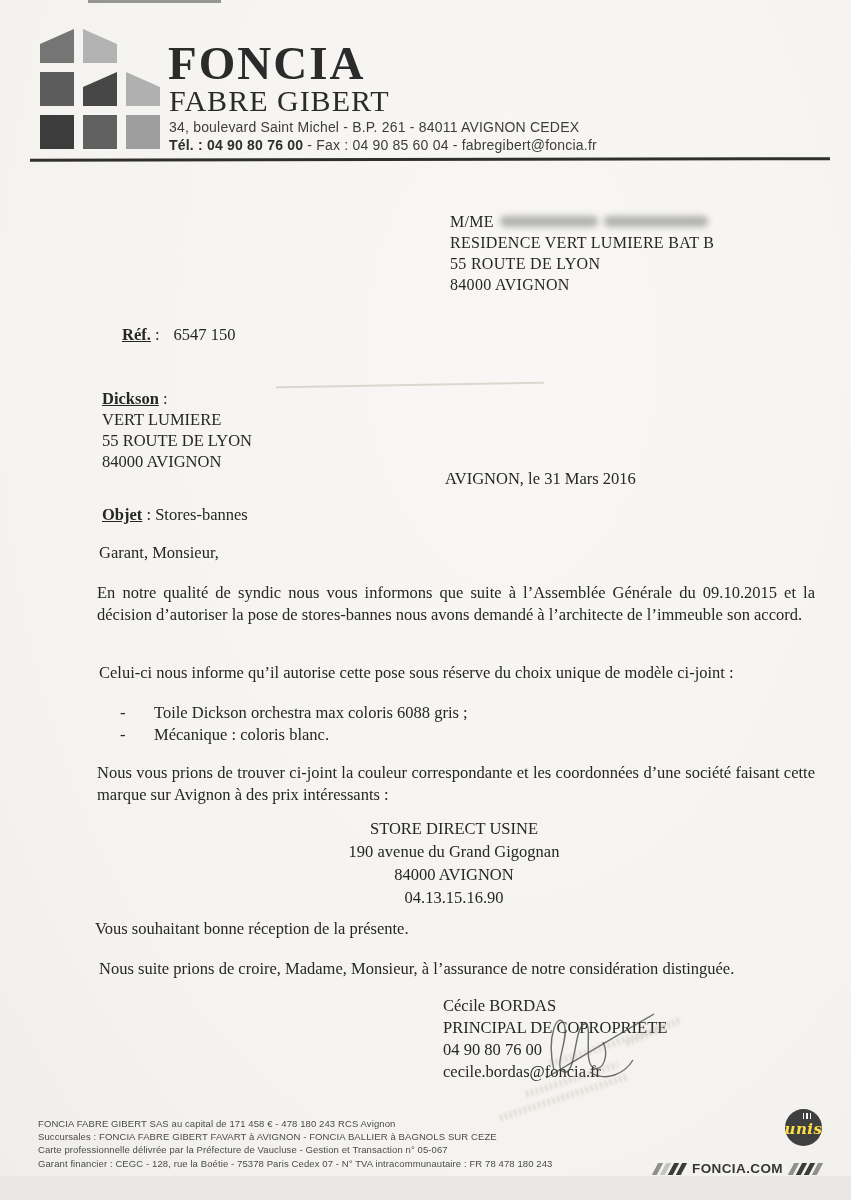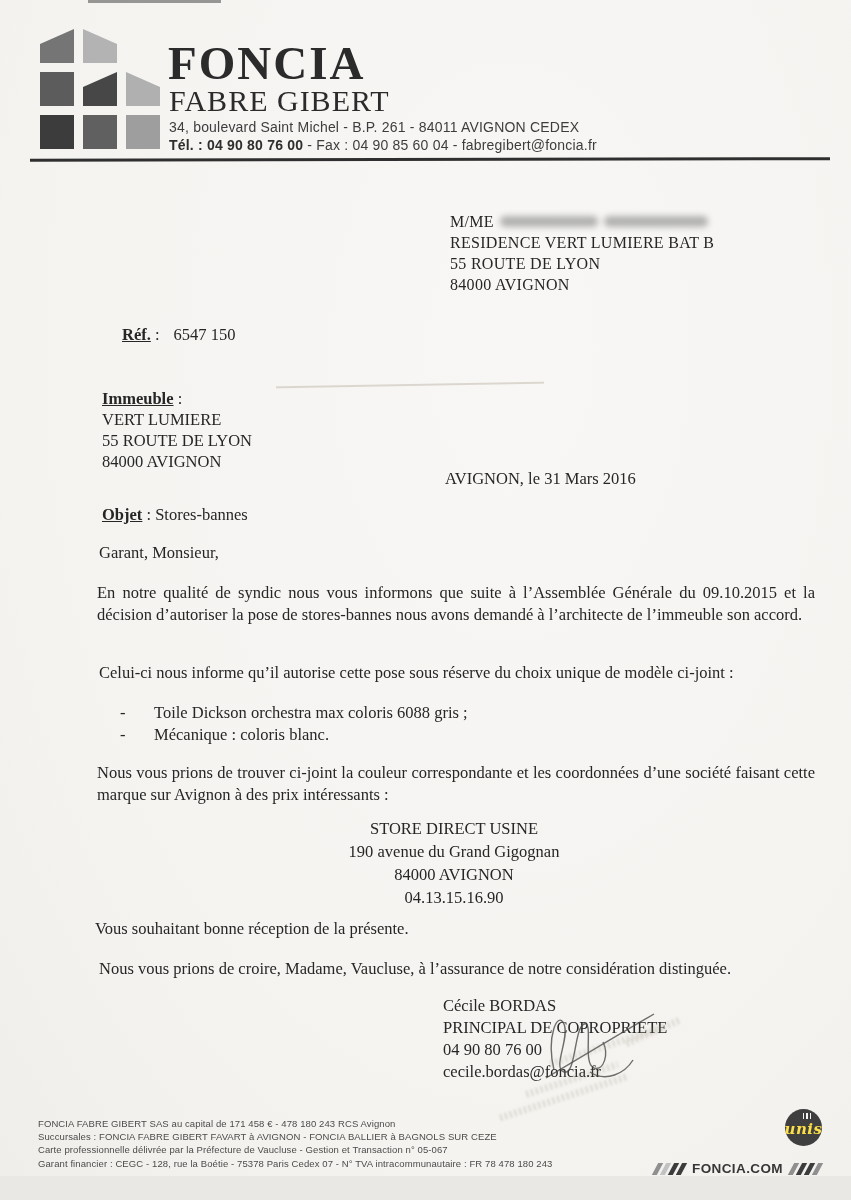--- a/index.html
+++ b/index.html
@@ -100,21 +100,21 @@
     <div>RESIDENCE VERT LUMIERE BAT B</div>
     <div>55 ROUTE DE LYON</div>
     <div>84000 AVIGNON</div>
   </div>
 
   <div class="abs ref">
     <span class="lbl">Réf.</span><span> :</span><span class="ref-val">6547 150</span>
   </div>
 
   <div class="abs property">
-    <div><span class="lbl">Immeuble</span><span> :</span></div>
+    <div><span class="lbl">Dickson</span><span> :</span></div>
     <div>VERT LUMIERE</div>
     <div>55 ROUTE DE LYON</div>
     <div>84000 AVIGNON</div>
   </div>
   <div class="abs scribble"></div>
 
   <div class="abs dateline">AVIGNON, le 31 Mars 2016</div>
 
   <div class="abs objet">
     <span class="lbl">Objet</span><span> : Stores-bannes</span>
@@ -136,21 +136,21 @@
   <div class="abs para p3">Nous vous prions de trouver ci-joint la couleur correspondante et les coordonnées d’une société faisant cette marque sur Avignon à des prix intéressants :</div>
 
   <div class="abs supplier">
     <div>STORE DIRECT USINE</div>
     <div>190 avenue du Grand Gigognan</div>
     <div>84000 AVIGNON</div>
     <div>04.13.15.16.90</div>
   </div>
 
   <div class="abs closing1">Vous souhaitant bonne réception de la présente.</div>
-  <div class="abs closing2">Nous vous prions de croire, Madame, Vaucluse, à l’assurance de notre considération distinguée.</div>
+  <div class="abs closing2">Nous suite prions de croire, Madame, Monsieur, à l’assurance de notre considération distinguée.</div>
 
   <div class="abs sigblock">
     <div>Cécile BORDAS</div>
     <div>PRINCIPAL DE COPROPRIETE</div>
     <div>04 90 80 76 00</div>
     <div>cecile.bordas@foncia.fr</div>
   </div>
   <svg class="abs sig-svg" width="132" height="96" viewBox="0 0 132 96">
     <path d="M24 72 C16 38 28 12 34 26 C40 40 22 70 34 74 C46 78 44 30 54 26 C64 22 52 66 64 70 C74 73 79 56 73 44"></path>
     <path d="M16 80 C46 62 86 38 124 16"></path>

